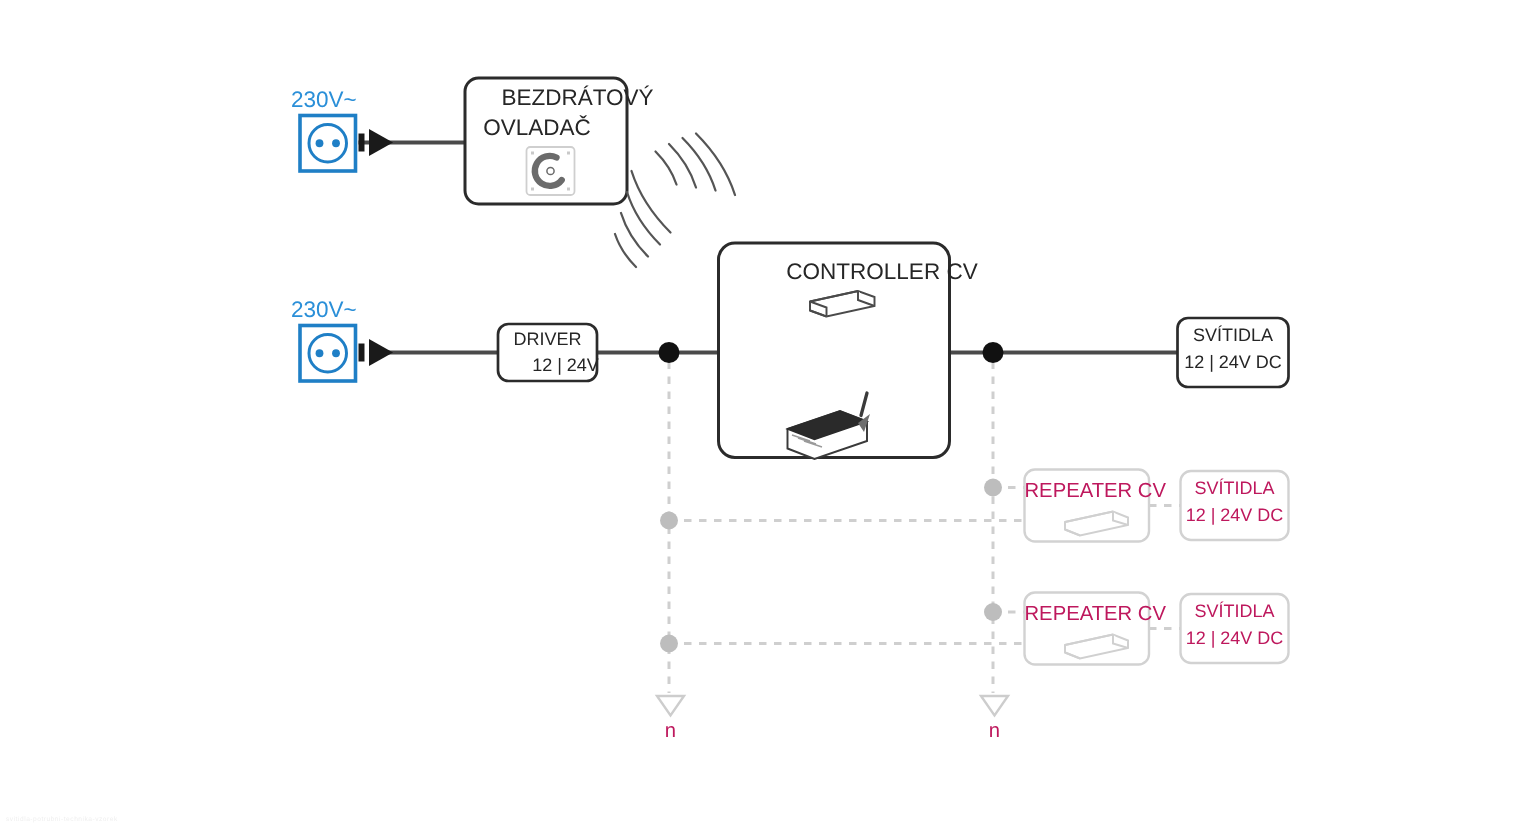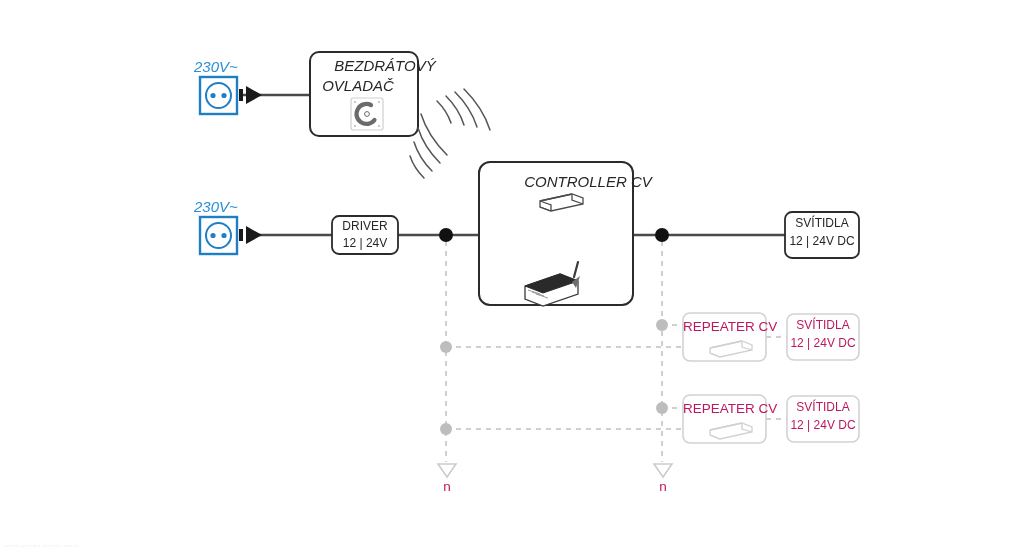--- a/index.html
+++ b/index.html
@@ -17,21 +17,21 @@
     color:#262626;
     line-height:1.18;
     white-space:nowrap;
     pointer-events:none;
   }
   .dim{color:#be185d;}
   .blue{color:#2a8fd8;}
 
   .t13{font-size:13.5px;}
   .t14{font-size:12px;}
-  .t15{font-size:15px;font-style:italic;}
+  .t15{font-size:15px;}
 
   .watermark{
     position:absolute;left:4px;top:543px;
     font-size:4.4px;letter-spacing:.35px;
     color:#efefef;font-family:"Liberation Sans", sans-serif;
   }
 </style>
 </head>
 <body>
 
@@ -147,21 +147,21 @@
   </svg>
 
   <div class="box-label blue t15" style="left:194px;top:58px;width:60px;text-align:left;">230V~</div>
 
   <div class="box-label blue t15" style="left:194px;top:198px;width:60px;text-align:left;">230V~</div>
 
   <div class="box-label t15" style="left:310px;top:57px;width:108px;margin-left:21px;">BEZDRÁTOVÝ</div>
   <div class="box-label t15" style="left:310px;top:77px;width:96px;">OVLADAČ</div>
 
   <div class="box-label t14" style="left:332px;top:219px;width:66px;">DRIVER</div>
-  <div class="box-label t14" style="left:332px;top:236px;width:66px;">12 | 24V</div>
+  <div class="box-label t14" style="left:332px;top:236px;width:66px;padding-left:12px;">12 | 24V</div>
 
   <div class="box-label t15" style="left:479px;top:173px;width:154px;margin-left:32px;">CONTROLLER CV</div>
 
   <div class="box-label t14" style="left:785px;top:216px;width:74px;">SVÍTIDLA</div>
   <div class="box-label t14" style="left:785px;top:234px;width:74px;">12 | 24V DC</div>
 
   <div class="box-label dim t13" style="left:683px;top:319px;width:83px;">REPEATER CV</div>
   <div class="box-label dim t13" style="left:683px;top:401px;width:83px;">REPEATER CV</div>
 
   <div class="box-label dim t14" style="left:787px;top:318px;width:72px;">SVÍTIDLA</div>

